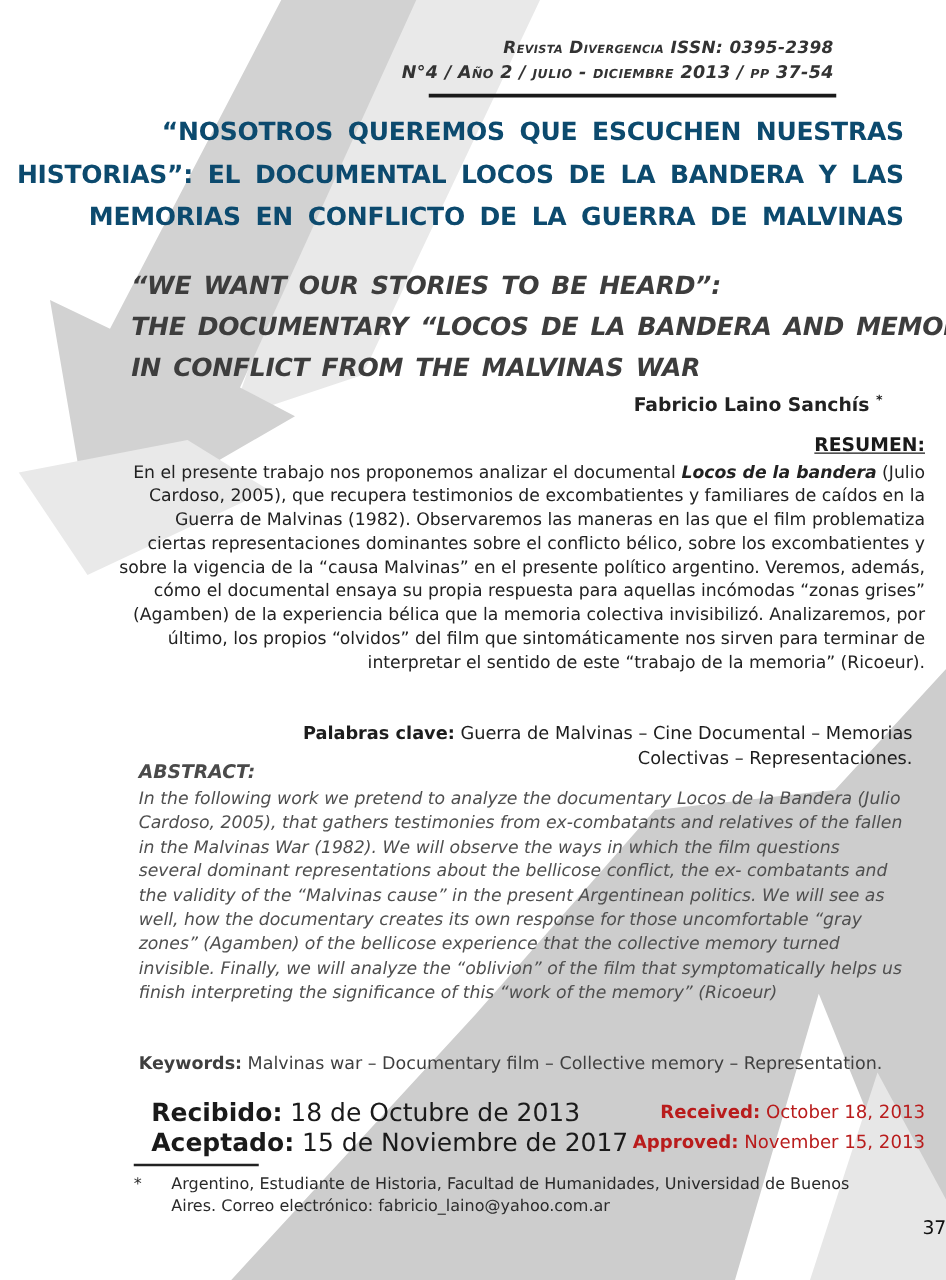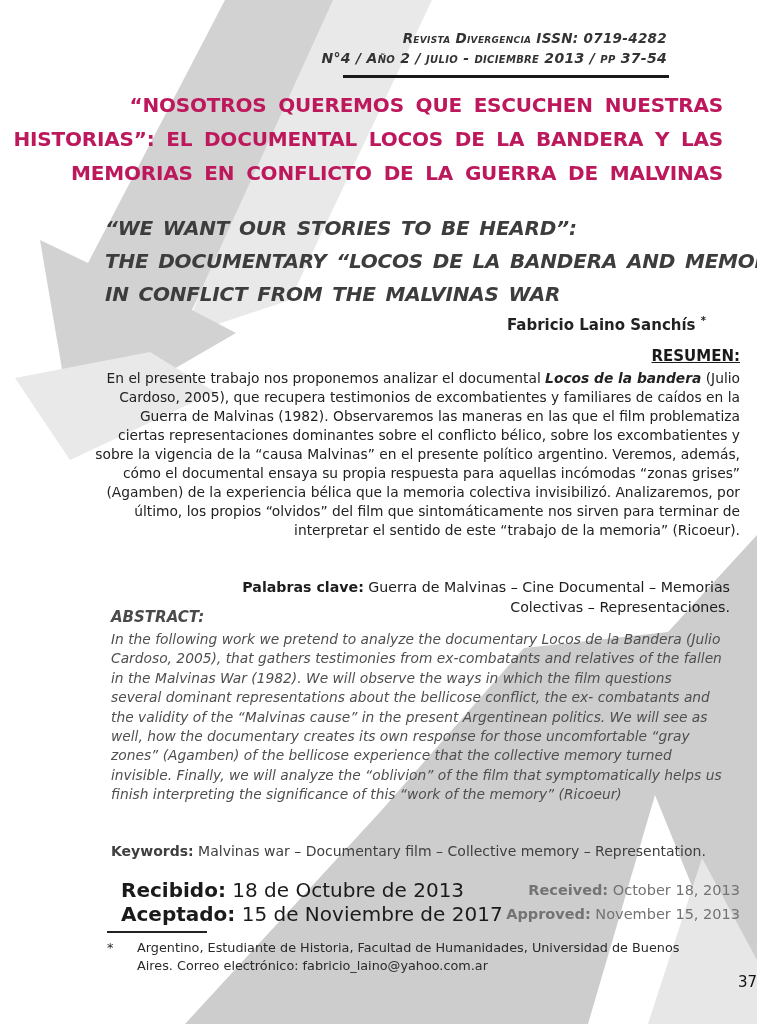--- a/index.html
+++ b/index.html
@@ -12,21 +12,21 @@
   .wm{position:absolute;top:0;left:0;pointer-events:none;}
   .journal-header{
     position:absolute;top:28px;right:90px;text-align:right;
     font-style:italic;font-variant:small-caps;color:#333;line-height:20px;
   }
   .journal-header .l1{font-size:13.5px;font-weight:600;letter-spacing:.3px;}
   .journal-header .l2{font-size:14px;font-weight:600;letter-spacing:.3px;}
   .header-rule{position:absolute;top:75px;left:343px;width:326px;height:2.5px;background:#1a1a1a;}
   .title-es{
     position:absolute;top:88px;right:34px;text-align:right;
-    font-weight:700;font-size:20px;line-height:34px;color:#be185d;
+    font-weight:700;font-size:20px;line-height:34px;color:#0c4a6e;
     letter-spacing:-0.2px;word-spacing:5px;white-space:nowrap;
   }
   .title-en{
     position:absolute;top:212px;left:105px;text-align:left;
     font-style:italic;font-weight:600;font-size:20px;line-height:33px;color:#3d3d3d;
     letter-spacing:-0.2px;word-spacing:3px;white-space:nowrap;
   }
   .author{position:absolute;top:315px;right:51px;font-weight:700;font-size:15px;color:#222;}
   .author sup{font-size:10px;}
   .resumen-block{position:absolute;top:347px;right:17px;width:645px;text-align:right;}
@@ -34,21 +34,21 @@
   .resumen-body{font-size:13.8px;line-height:19px;color:#222;}
   .palabras{position:absolute;top:577px;right:27px;width:560px;text-align:right;
     font-size:14.2px;line-height:20px;color:#1d1d1d;}
   .abstract-heading{position:absolute;top:608px;left:111px;
     font-style:italic;font-weight:700;font-size:15px;color:#4a4a4a;}
   .abstract-body{position:absolute;top:630px;left:111px;width:612px;
     font-style:italic;font-size:13.8px;line-height:19.4px;color:#4f4f4f;text-align:left;}
   .keywords{position:absolute;top:843px;left:111px;width:620px;
     font-size:14px;color:#3f3f3f;}
   .dates-left{position:absolute;top:878px;left:121px;font-size:20px;line-height:24px;color:#1a1a1a;}
-  .dates-right{position:absolute;top:878px;right:17px;text-align:right;font-size:14.5px;line-height:24px;color:#737373;}
+  .dates-right{position:absolute;top:878px;right:17px;text-align:right;font-size:14.5px;line-height:24px;color:#b91c1c;}
   .footnote-rule{position:absolute;top:931px;left:107px;width:100px;height:1.5px;background:#222;}
   .footnote{position:absolute;top:939px;left:107px;width:600px;
     font-size:12.8px;line-height:17.5px;color:#2a2a2a;}
   .footnote .fn-row{display:flex;}
   .footnote .fn-marker{width:30px;flex:0 0 30px;}
   .page-num{position:absolute;top:973px;left:0;right:0;text-align:right;
     font-size:15px;color:#111;}
   b{font-weight:700;}
 </style>
 </head>
@@ -59,21 +59,21 @@
   <svg class="wm" width="757" height="1024" viewBox="0 0 757 1024">
     <polygon points="300,0 432,0 290,300 185,335" fill="#e9e9e9"></polygon>
     <polygon points="225,0 333,0 192,310 236,333 72,428 40,240 88,263" fill="#d2d2d2"></polygon>
     <polygon points="15,378 150,352 215,392 70,460" fill="#e9e9e9"></polygon>
     <polygon points="757,535 668,632 524,648 380,812 185,1024 757,1024" fill="#cdcdcd"></polygon>
     <polygon points="588,1024 655,795 748,1024" fill="#ffffff"></polygon>
     <polygon points="648,1024 702,858 757,960 757,1024" fill="#e7e7e7"></polygon>
   </svg>
 
   <div class="journal-header">
-    <div class="l1">Revista Divergencia ISSN: 0719-4282</div>
+    <div class="l1">Revista Divergencia ISSN: 0395-2398</div>
     <div class="l2">N°4 / Año 2 / julio - diciembre 2013 / pp 37-54</div>
   </div>
   <div class="header-rule"></div>
 
   <div class="title-es">
     <div>“NOSOTROS QUEREMOS QUE ESCUCHEN NUESTRAS</div>
     <div>HISTORIAS”: EL DOCUMENTAL LOCOS DE LA BANDERA Y LAS</div>
     <div>MEMORIAS EN CONFLICTO DE LA GUERRA DE MALVINAS</div>
   </div>
 

